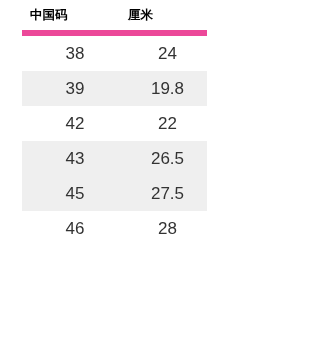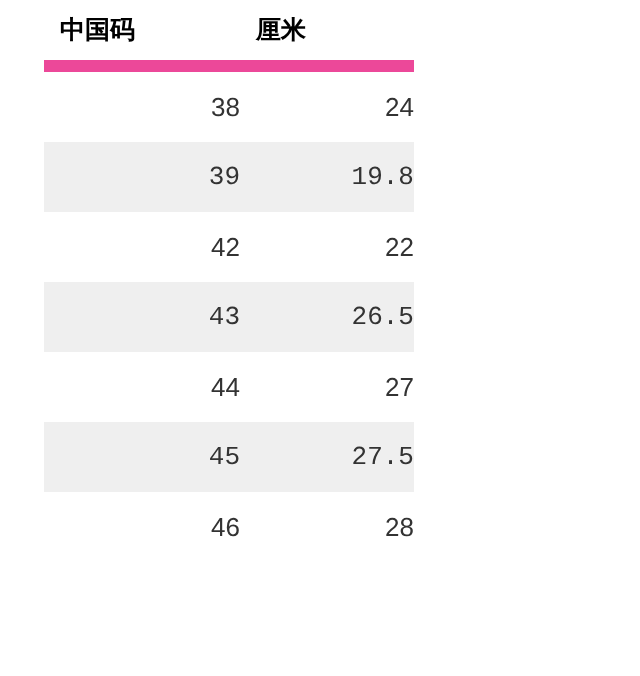--- a/index.html
+++ b/index.html
@@ -39,33 +39,32 @@
     font-weight: bold;
     font-size: 12.5px;
     color: #000000;
     padding: 0 0 7px 8px;
     border-bottom: 6px solid #ec4899;
     line-height: 15px;
     white-space: nowrap;
   }
 
   table.size-table tbody td {
-    text-align: right;
-    font-size: 13px;
+    text-align: center;
+    font-size: 17px;
     color: #333333;
     padding: 0 0 0 8px;
     height: 35px;
     line-height: 33.5px;
     white-space: nowrap;
     border: none;
   }
 
   table.size-table tbody tr.row-shaded td {
     background: #efefef;
-    font-family: Liberation Mono, monospace;
   }
 
   table.size-table tbody tr.row-plain td {
     background: #ffffff;
   }
 </style>
 </head>
 <body>
 
 <div id="size-chart-panel">
@@ -93,24 +92,20 @@
           <td>19.8</td>
         </tr>
         <tr class="row-plain">
           <td>42</td>
           <td>22</td>
         </tr>
         <tr class="row-shaded">
           <td>43</td>
           <td>26.5</td>
         </tr>
-        <tr class="row-plain">
-          <td>44</td>
-          <td>27</td>
-        </tr>
         <tr class="row-shaded">
           <td>45</td>
           <td>27.5</td>
         </tr>
         <tr class="row-plain">
           <td>46</td>
           <td>28</td>
         </tr>
       </tbody>
   </table>

